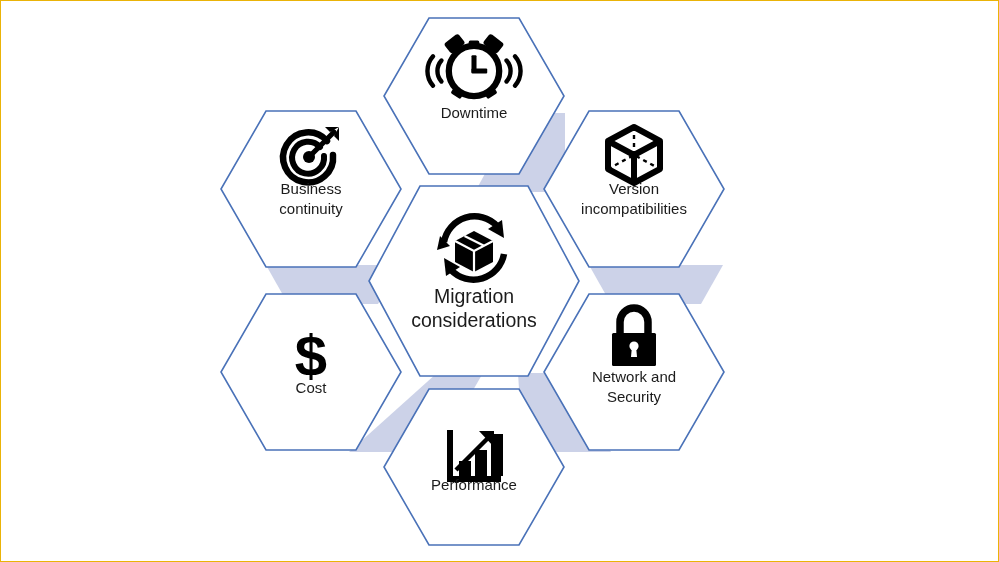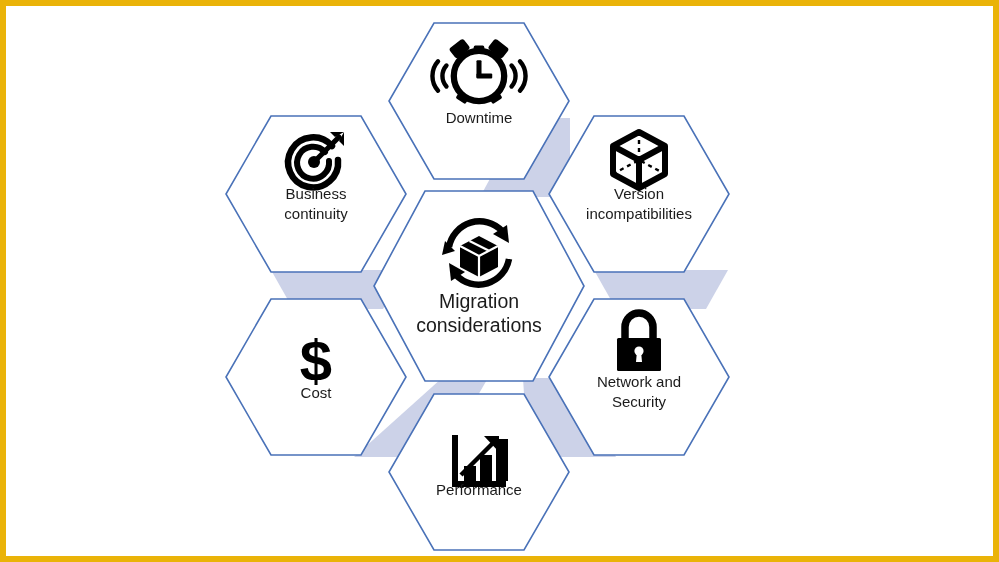--- a/index.html
+++ b/index.html
@@ -11,21 +11,21 @@
     width: 999px;
     height: 562px;
     font-family: "Liberation Sans", sans-serif;
     overflow: hidden;
   }
   #slide-canvas {
     position: relative;
     width: 999px;
     height: 562px;
     box-sizing: border-box;
-    border: 6px solid #eab308;
+    border: 1px solid #eab308;
     background: #ffffff;
   }
   #diagram-svg {
     display: block;
     width: 999px;
     height: 562px;
   }
   .hex-shape {
     fill: #ffffff;
     stroke: #4a72b8;

